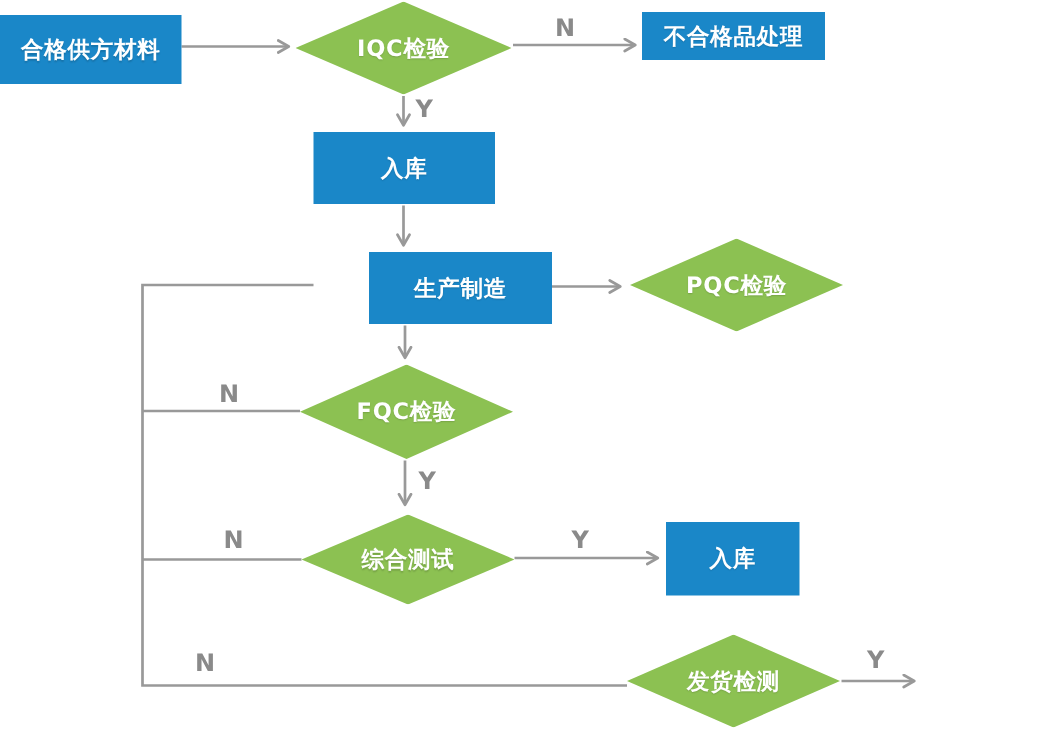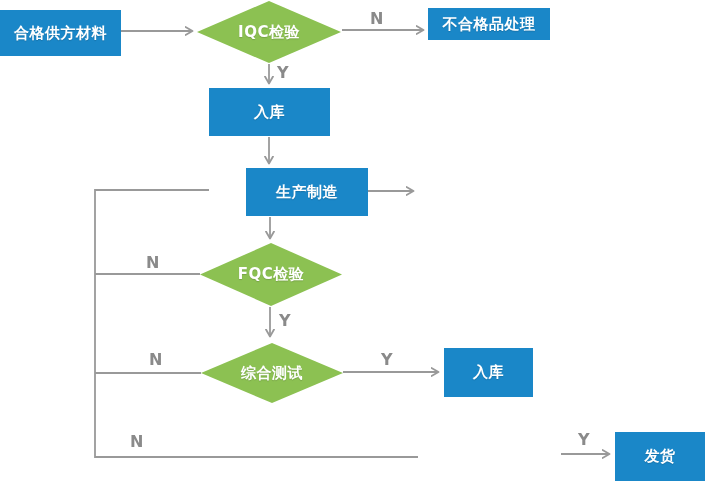--- a/index.html
+++ b/index.html
@@ -71,29 +71,30 @@
   <div class="node process" style="left:0px;   top:10px;  width:121px; height:46px;">合格供方材料</div>
 
   <div class="node decision" style="left:197px; top:1px;   width:144px; height:62px;">IQC检验</div>
 
   <div class="node process" style="left:428px; top:8px;   width:122px; height:32px;">不合格品处理</div>
 
   <div class="node process" style="left:209px; top:88px;  width:121px; height:48px;">入库</div>
 
   <div class="node process" style="left:209px; top:168px; width:122px; height:48px;margin-left:37px;">生产制造</div>
 
+  <div class="node decision" style="left:420px; top:159px; width:142px; height:62px;">PQC检验</div>
 
   <div class="node decision" style="left:200px; top:243px; width:142px; height:63px;">FQC检验</div>
 
   <div class="node decision" style="left:201px; top:343px; width:142px; height:60px;">综合测试</div>
 
   <div class="node process" style="left:444px; top:348px; width:89px;  height:49px;">入库</div>
 
+  <div class="node decision" style="left:418px; top:423px; width:142px; height:62px;">发货检测</div>
 
-  <div class="node process" style="left:615px; top:432px; width:90px;  height:49px;">发货</div>
 
   <div class="edge-label" style="left:370px; top:9px;">N</div>
 
   <div class="edge-label" style="left:277px; top:63px;">Y</div>
 
   <div class="edge-label" style="left:146px; top:253px;">N</div>
 
   <div class="edge-label" style="left:279px; top:311px;">Y</div>
 
   <div class="edge-label" style="left:149px; top:350px;">N</div>

